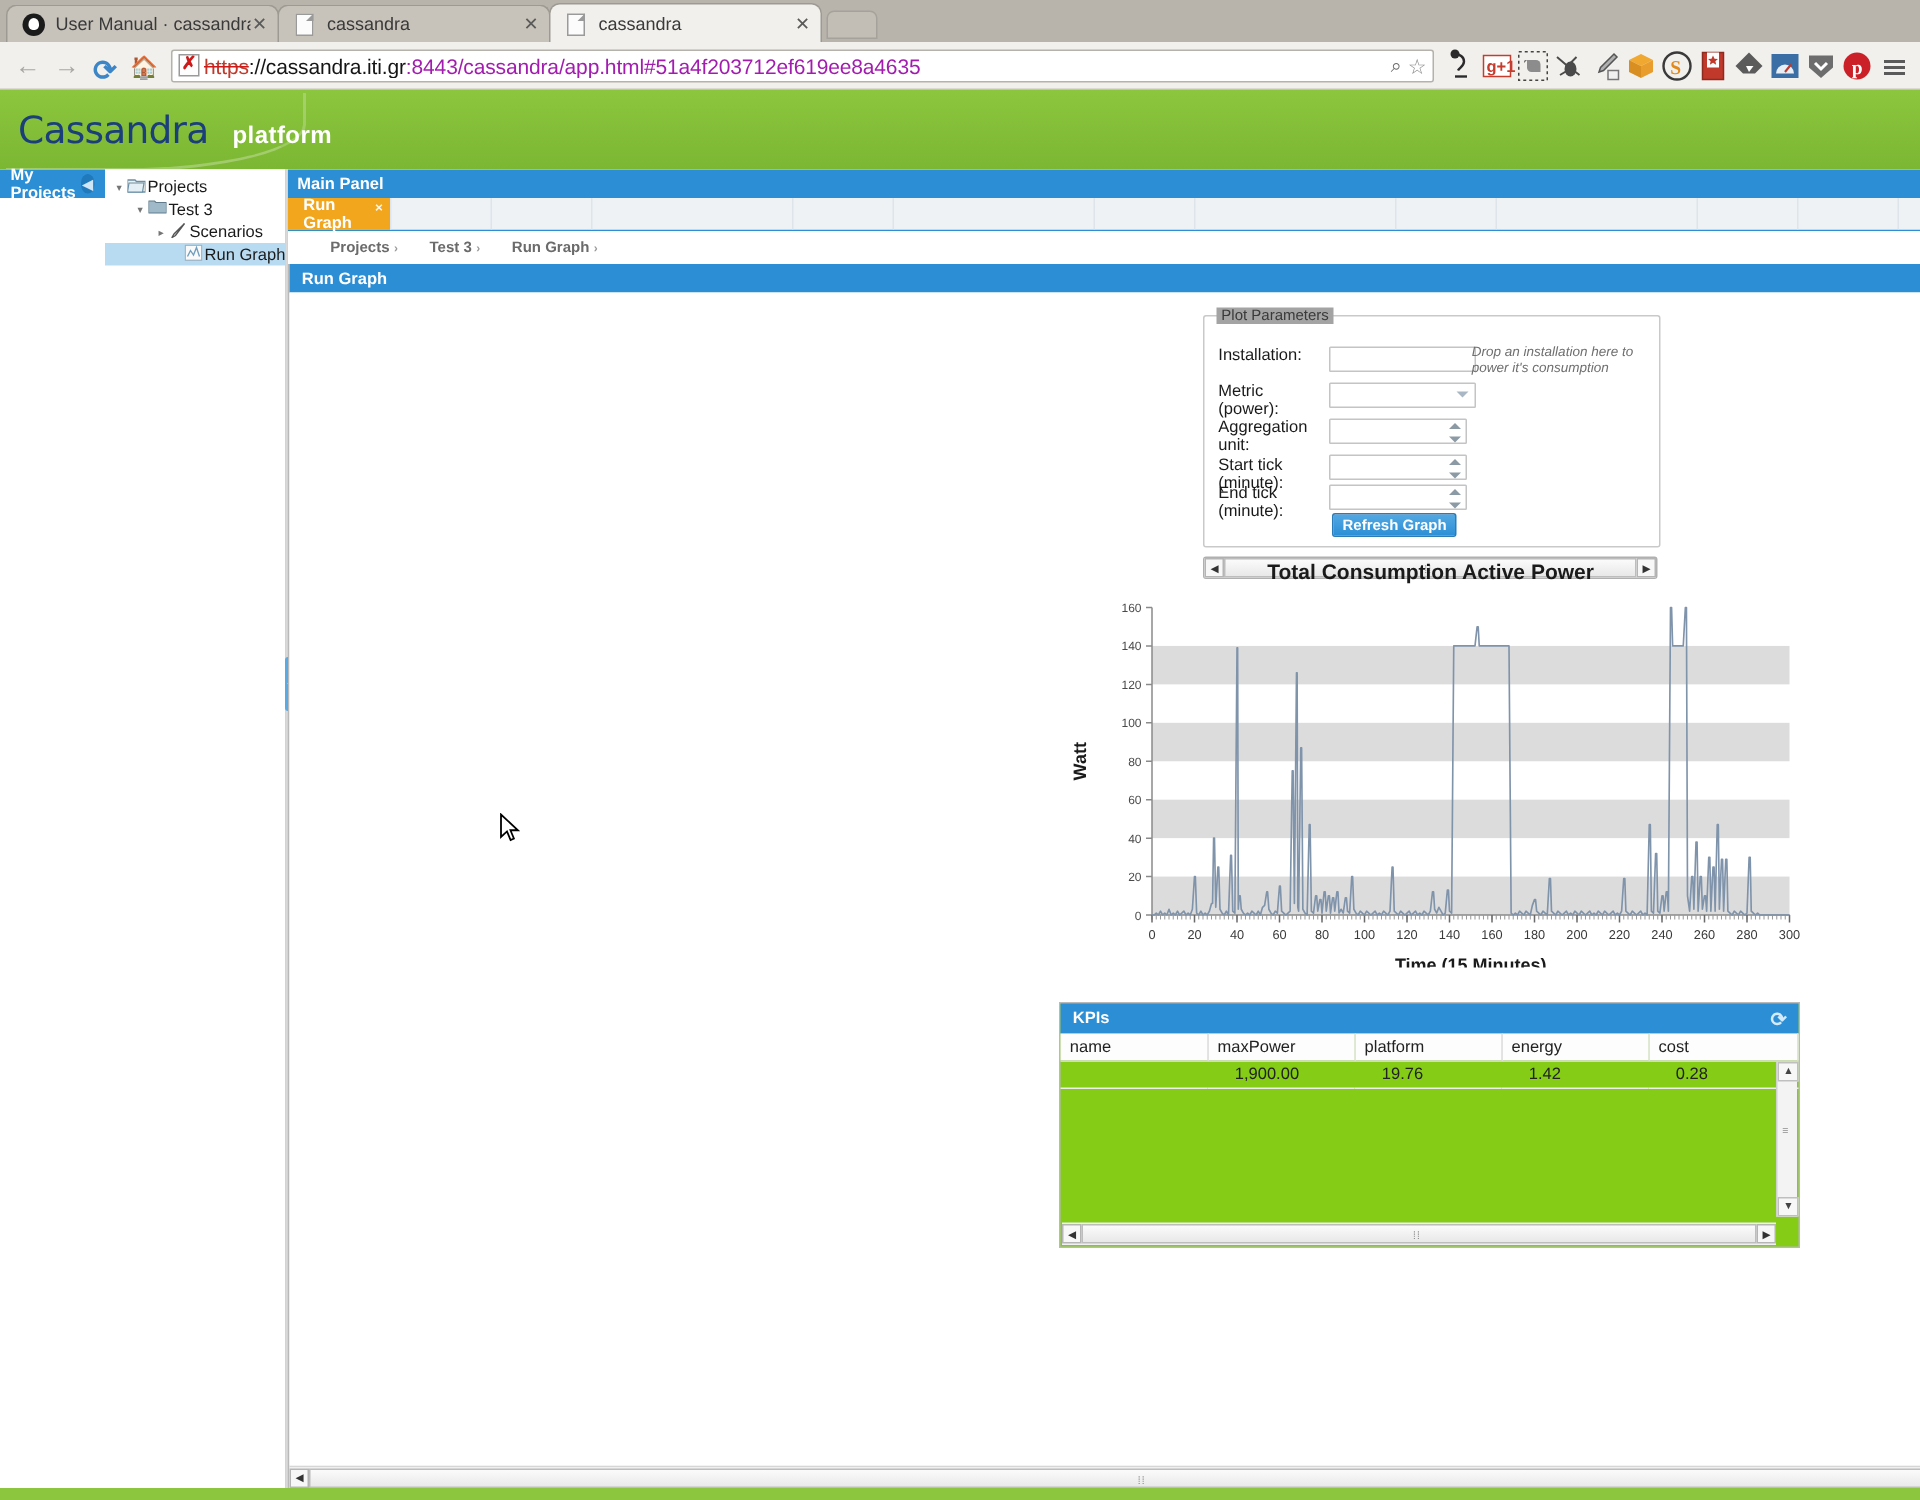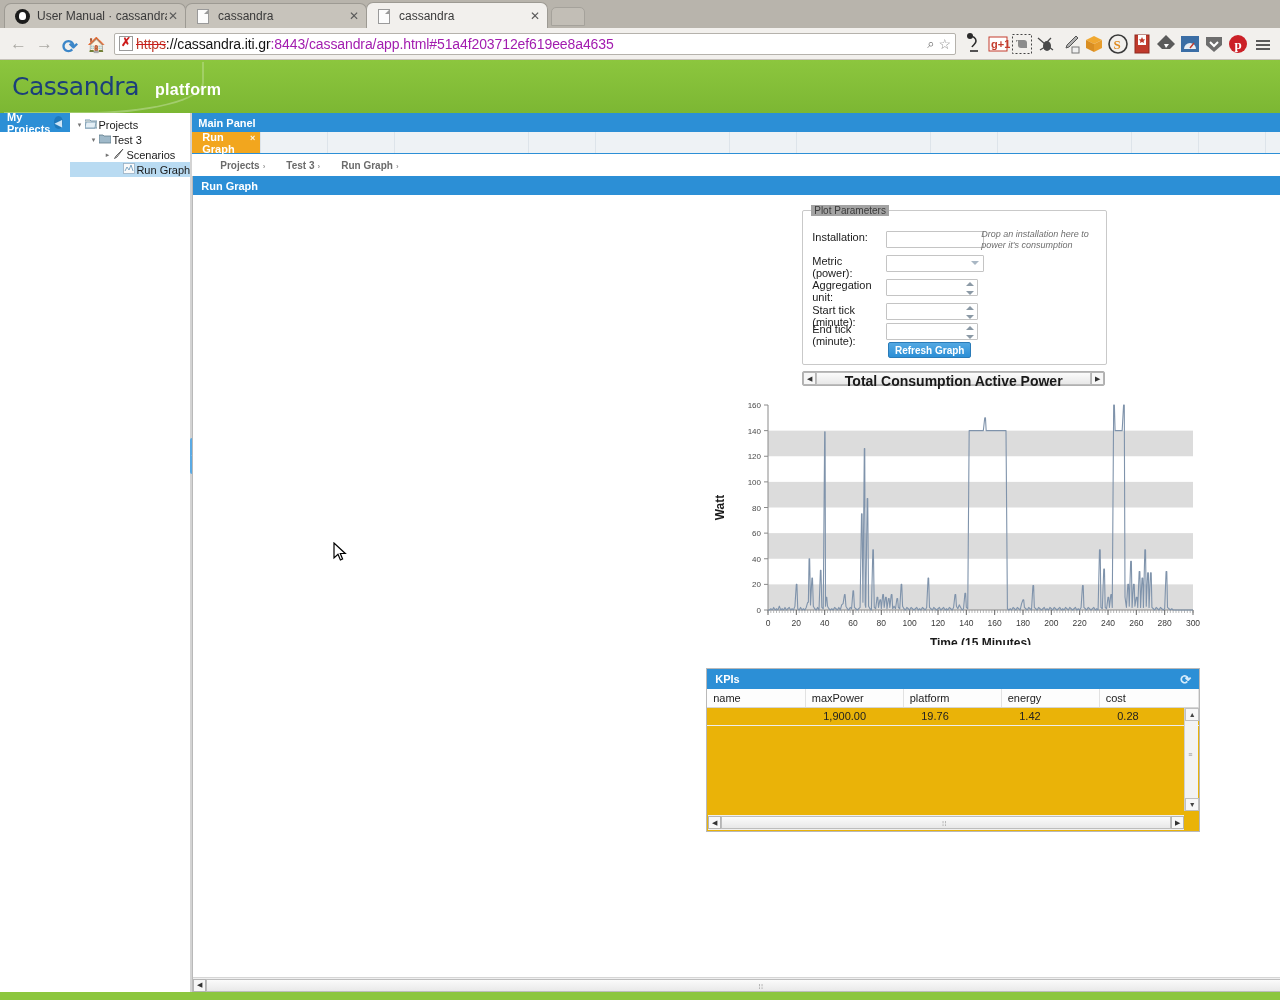--- a/index.html
+++ b/index.html
@@ -248,21 +248,21 @@
   #chart-scroll .sb-grip{position:absolute;left:50%;top:3px;margin-left:-4px;font-size:7px;color:#8d8d8d;letter-spacing:1px;}
 
   #chart-title {
     position:absolute; left:513px; top:178px; width:495px; text-align:center;
     font-size:14px; font-weight:bold; color:#1a1a1a;
   }
 
   #chart-wrap { position:absolute; left:513px; top:200px; width:495px; height:250px; }
   #kpi-panel {
     position:absolute; left:513px; top:473px; width:494px; height:164px;
-    border:1px solid #b9b9b9; background:#eab308;
+    border:1px solid #b9b9b9; background:#84cc16;
   }
   #kpi-head {
     height:20px; background:#2c8fd6; color:#fff;
     display:flex; align-items:center; padding:0 8px; font-size:11px; font-weight:bold;
   }
   #kpi-head .spacer{flex:1 1 auto;}
   .refresh-ic{color:#d6ebfa;font-size:13px;}
   #kpi-table { width:100%; border-collapse:collapse; table-layout:fixed; }
   #kpi-table th {
     height:18px; background:#fdfdfd; border-bottom:1px solid #d5d5d5;

